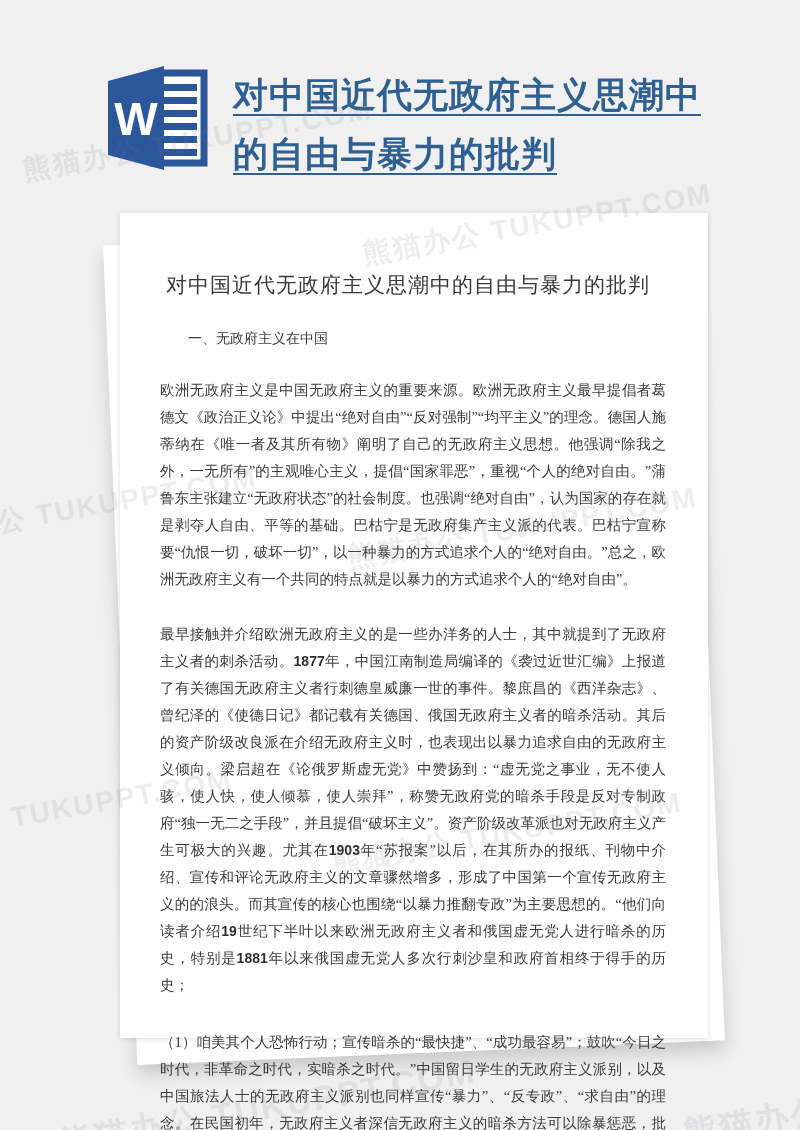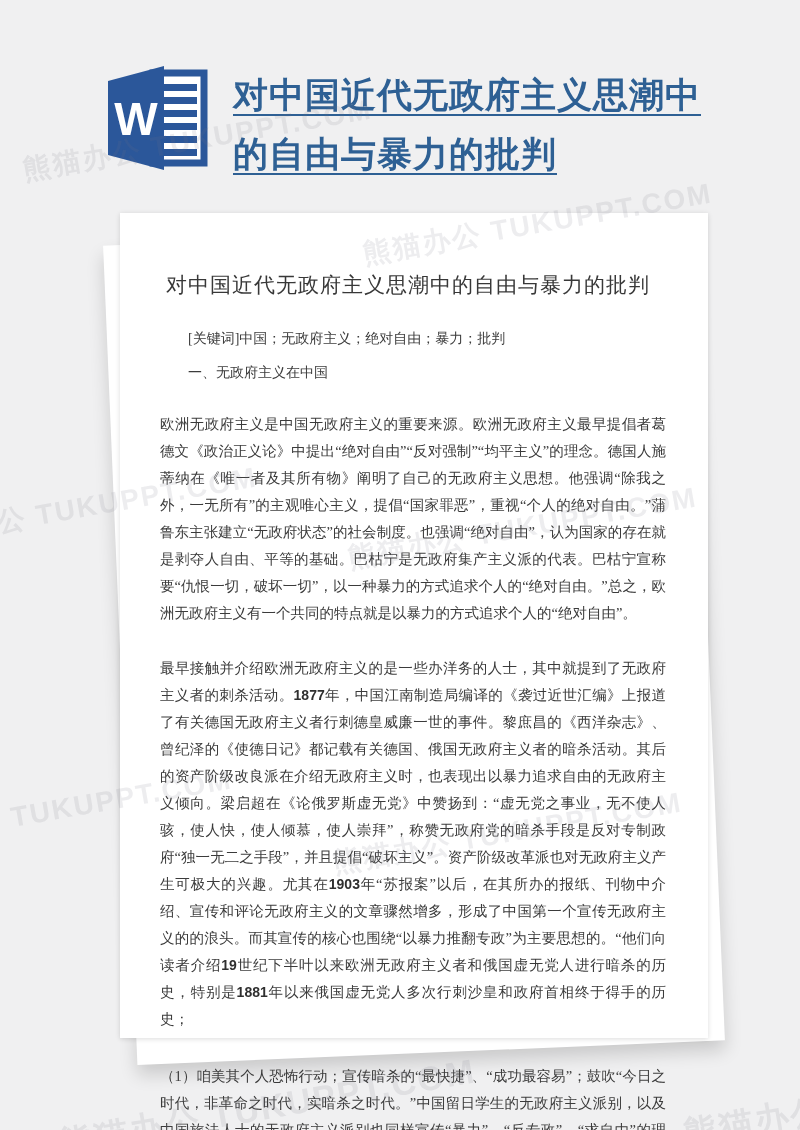--- a/index.html
+++ b/index.html
@@ -79,21 +79,20 @@
     <polygon points="8,19 64,4 64,108 8,93" fill="#2b579a"></polygon>
     <text x="36" y="73" text-anchor="middle" font-family="Liberation Sans, DejaVu Sans, sans-serif" font-size="46" font-weight="700" fill="#ffffff">W</text>
   </svg>
 
   <a class="header-title">对中国近代无政府主义思潮中的自由与暴力的批判</a>
 
   <div class="back-page"></div>
 
   <div class="doc-page">
     <h1 class="doc-title">对中国近代无政府主义思潮中的自由与暴力的批判</h1>
-    <p class="doc-keywords">[关键词]中国；无政府主义；绝对自由；暴力；批判</p>
     <p class="doc-section">一、无政府主义在中国</p>
     <div class="doc-body" id="doc-body">
         <p><span>欧洲无政府主义是中国无政府主义的重要来源。欧洲无政府主义最早提倡者葛德文《政治正义论》中提出“绝对自由”“反对强制”“均平主义”的理念。德国人施蒂纳在《唯一者及其所有物》阐明了自己的无政府主义思想。他强调“除我之外，一无所有”的主观唯心主义，提倡“国家罪恶”，重视“个人的绝对自由。”蒲鲁东主张建立“无政府状态”的社会制度。也强调“绝对自由”，认为国家的存在就是剥夺人自由、平等的基础。巴枯宁是无政府集产主义派的代表。巴枯宁宣称要“仇恨一切，破坏一切”，以一种暴力的方式追求个人的“绝对自由。”总之，欧洲无政府主义有一个共同的特点就是以暴力的方式追求个人的“绝对自由”。</span></p>
         <p><span>最早接触并介绍欧洲无政府主义的是一些办洋务的人士，其中就提到了无政府主义者的刺杀活动。</span><b>1877</b><span>年，中国江南制造局编译的《袭过近世汇编》上报道了有关德国无政府主义者行刺德皇威廉一世的事件。黎庶昌的《西洋杂志》、曾纪泽的《使德日记》都记载有关德国、俄国无政府主义者的暗杀活动。其后的资产阶级改良派在介绍无政府主义时，也表现出以暴力追求自由的无政府主义倾向。梁启超在《论俄罗斯虚无党》中赞扬到：“虚无党之事业，无不使人骇，使人快，使人倾慕，使人崇拜”，称赞无政府党的暗杀手段是反对专制政府“独一无二之手段”，并且提倡“破坏主义”。资产阶级改革派也对无政府主义产生可极大的兴趣。尤其在</span><b>1903</b><span>年“苏报案”以后，在其所办的报纸、刊物中介绍、宣传和评论无政府主义的文章骤然增多，形成了中国第一个宣传无政府主义的的浪头。而其宣传的核心也围绕“以暴力推翻专政”为主要思想的。“他们向读者介绍</span><b>19</b><span>世纪下半叶以来欧洲无政府主义者和俄国虚无党人进行暗杀的历史，特别是</span><b>1881</b><span>年以来俄国虚无党人多次行刺沙皇和政府首相终于得手的历史；</span></p>
         <p class="gap-lg"><span>（1）咱美其个人恐怖行动；宣传暗杀的“最快捷”、“成功最容易”；鼓吹“今日之时代，非革命之时代，实暗杀之时代。”中国留日学生的无政府主义派别，以及中国旅法人士的无政府主义派别也同样宣传“暴力”、“反专政”、“求自由”的理念。在民国初年，无政府主义者深信无政府主义的暗杀方法可以除暴惩恶，批判政府限制自由，崇尚人人自由、人人自治、独立之精神。五四运动前后，中国的思想文化界出现了现代历史上最活跃的局面，各种社会思潮激荡。无政府主义也获得了广泛传播的条件，出现了各种无政府主义派别。其中无政府个人主</span></p>
       </div>
   </div>
 
   <div class="watermark-layer" id="wm-layer">
       <span class="wm" style="left: 20px; top: 152px; font-size: 28px;">熊猫办公 TUKUPPT.COM</span>

